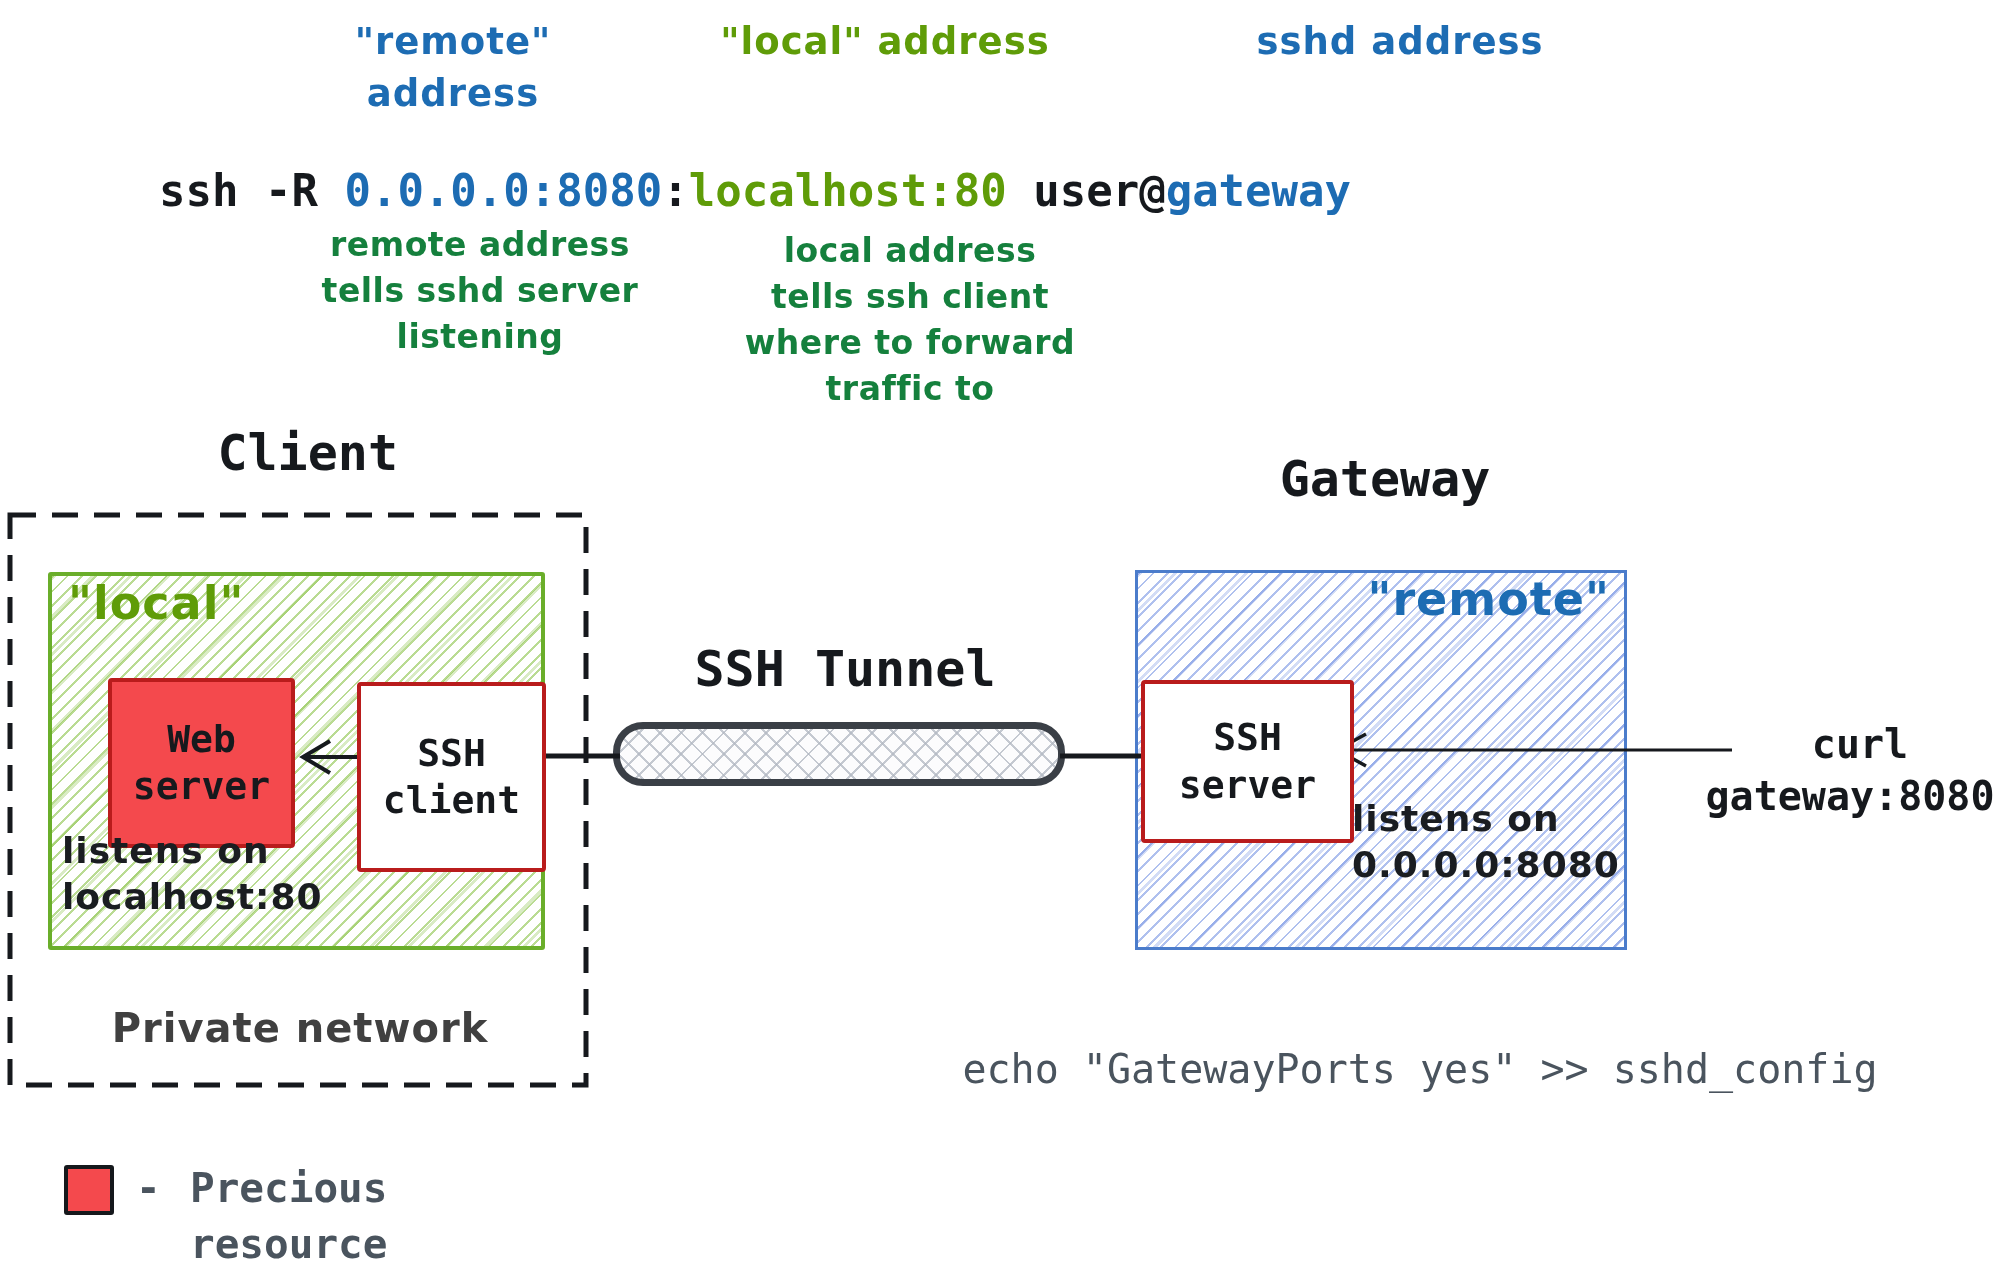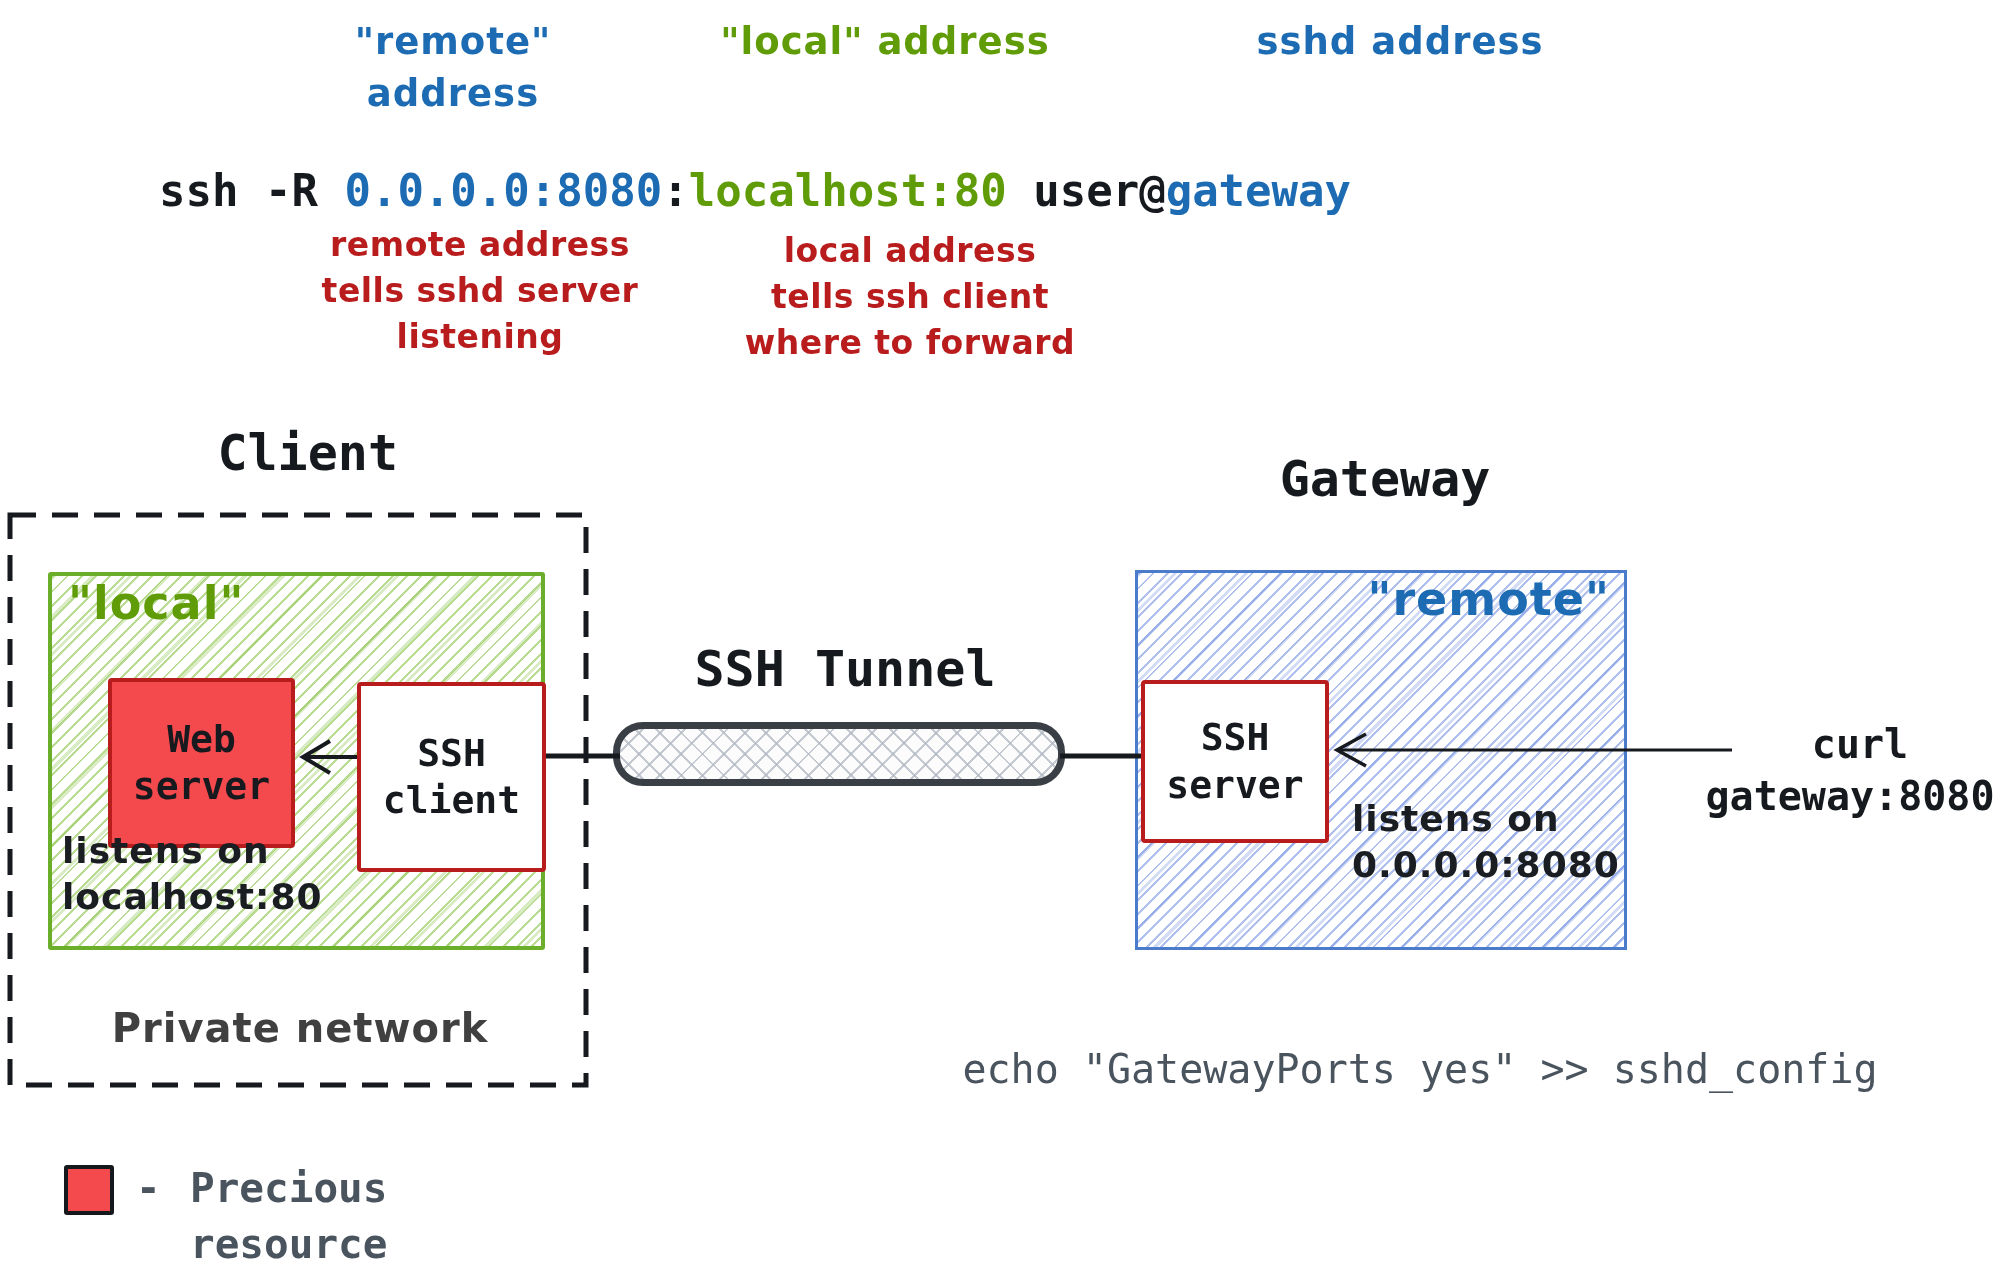--- a/index.html
+++ b/index.html
@@ -11,21 +11,21 @@
   .mono{font-family:"DejaVu Sans Mono",monospace;}
   .hand{font-family:"DejaVu Sans",sans-serif;letter-spacing:1px;font-weight:bold;}
   .center{text-align:center;}
   .right{text-align:right;}
 
   
   .top-label{top:16px;height:52px;font-size:37px;line-height:52px;}
   .blue-t{color:#1d6cb3;}
   .green-t{color:#5f9c08;}
   .cmd{top:114px;left:53px;font-size:44px;font-weight:bold;white-space:pre;text-align:center;}
-  .note{font-size:33px;line-height:46px;color:#b91c1c;font-weight:bold;letter-spacing:0.5px;}
+  .note{font-size:33px;line-height:46px;color:#15803d;font-weight:bold;letter-spacing:0.5px;}
 
   
   .sec-title{font-size:50px;font-weight:bold;}
   .hatch-green{
     left:48px;top:572px;width:497px;height:378px;
     border:4px solid #6aae2a;box-sizing:border-box;border-radius:3px;
     background-image:
       repeating-linear-gradient(135deg, rgba(129,190,58,0.55) 0 2px, transparent 2px 10px),
       repeating-linear-gradient(135deg, rgba(129,190,58,0.30) 0 3px, transparent 3px 27px);
   }
@@ -81,20 +81,21 @@
 
   <div class="abs note hand center" style="left:290px;top:222px;width:380px;">
     <div>remote address</div>
     <div>tells sshd server</div>
     <div>listening</div>
   </div>
   <div class="abs note hand center" style="left:715px;top:228px;width:390px;">
     <div>local address</div>
     <div>tells ssh client</div>
     <div>where to forward</div>
+    <div>traffic to</div>
   </div>
 
   <div class="abs sec-title mono center" style="left:158px;top:424px;width:240px;text-align:right;">Client</div>
   <div class="abs sec-title mono center" style="left:1235px;top:450px;width:300px;">Gateway</div>
   <div class="abs sec-title mono center" style="left:670px;top:640px;width:350px;">SSH Tunnel</div>
 
   <div class="abs hatch-green"></div>
   <div class="abs hatch-blue"></div>
 
   <div class="abs hand zone-label green-t" style="left:68px;top:576px;">"local"</div>
@@ -116,21 +117,21 @@
     <line x1="1732" y1="750" x2="1340" y2="750" stroke="#16191d" stroke-width="3"></line>
     <polyline points="1366,734 1337,750 1366,766" fill="none" stroke="#16191d" stroke-width="3.5"></polyline>
   </svg>
 
   <div class="abs node node-red" style="left:108px;top:678px;width:187px;height:170px;">
     <span>Web server</span>
   </div>
   <div class="abs node" style="left:357px;top:682px;width:189px;height:190px;">
     <span>SSH client</span>
   </div>
-  <div class="abs node" style="left:1141px;top:680px;width:188px;height:163px;">
+  <div class="abs node" style="left:1141px;top:680px;width:213px;height:163px;">
     <span>SSH server</span>
   </div>
 
   <div class="abs hand hand-black" style="left:62px;top:828px;">
     <div>listens on</div>
     <div>localhost:80</div>
   </div>
   <div class="abs hand hand-black" style="left:1352px;top:796px;">
     <div>listens on</div>
     <div>0.0.0.0:8080</div>

